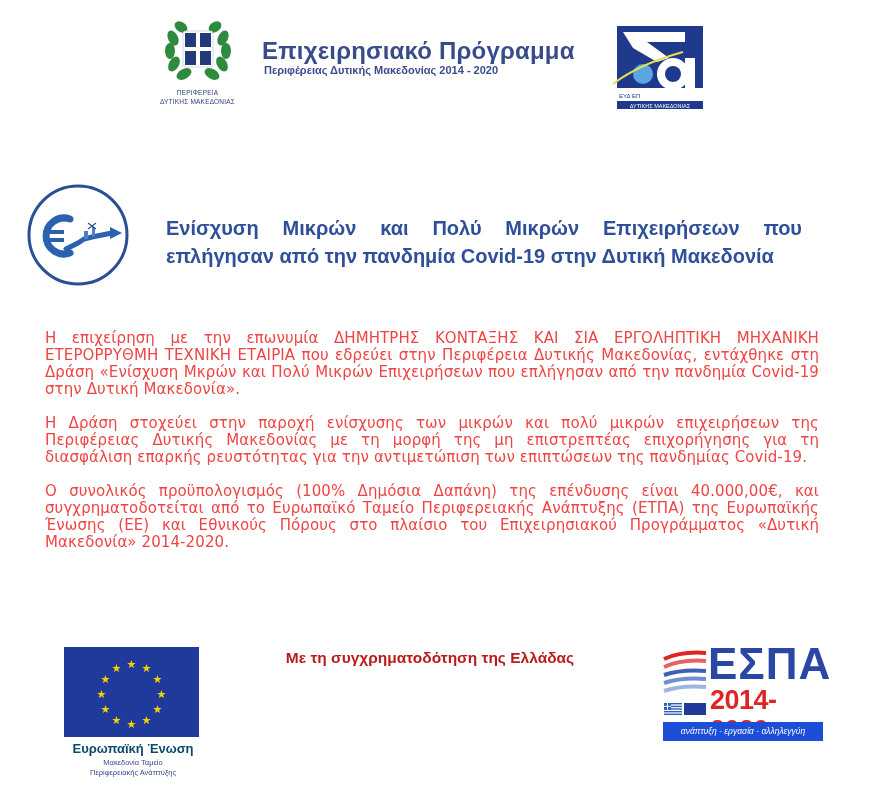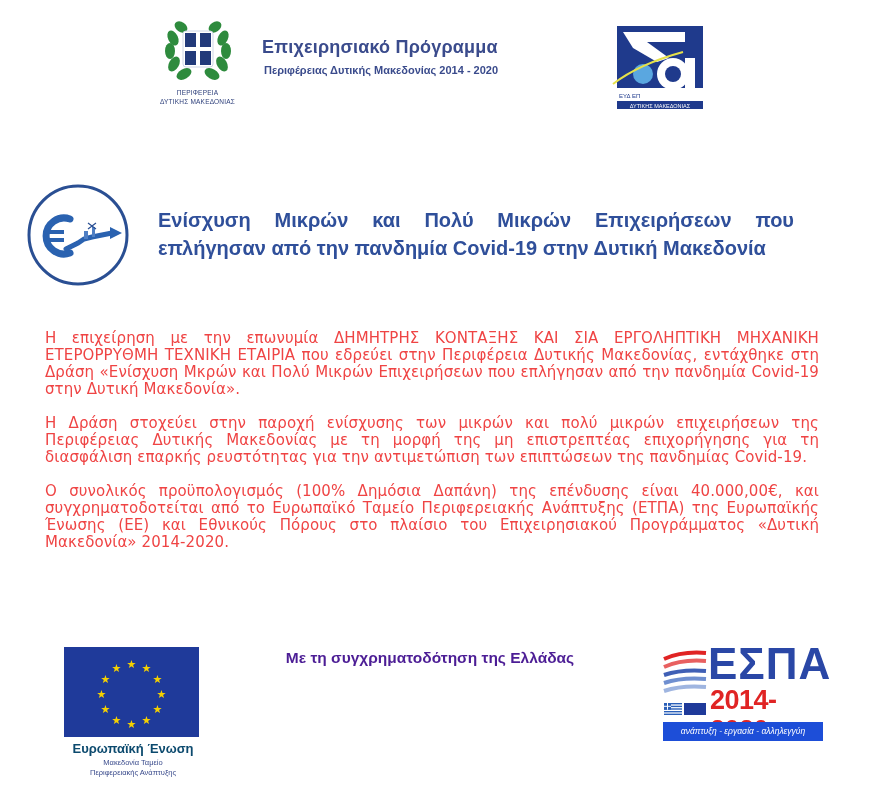--- a/index.html
+++ b/index.html
@@ -4,40 +4,40 @@
 <style>
   html, body { margin: 0; padding: 0; background: #ffffff; }
   body { width: 870px; height: 796px; position: relative; overflow: hidden; font-family: "DejaVu Sans", sans-serif; }
 
   
   .header { position: absolute; left: 0; top: 0; width: 870px; height: 125px; }
   .coa { position: absolute; left: 150px; top: 18px; width: 115px; height: 95px; }
   .coa-wreath { position: absolute; left: 14px; top: 0; width: 68px; height: 64px; }
   .coa-caption { position: absolute; left: -10px; top: 70px; width: 115px; text-align: center; font-family: "Liberation Sans", sans-serif; font-size: 6.5px; line-height: 9px; color: #2c3e7a; letter-spacing: 0.2px; }
 
-  .op-title { position: absolute; left: 262px; top: 37px; width: 330px; font-family: "Liberation Sans", sans-serif; font-weight: bold; font-size: 18px; color: #3a4b8c; letter-spacing: 0.2px; white-space: nowrap; }
+  .op-title { position: absolute; left: 262px; top: 37px; width: 330px; font-family: "Liberation Sans", sans-serif; font-weight: bold; font-size: 24px; color: #3a4b8c; letter-spacing: 0.2px; white-space: nowrap; }
   .op-sub { position: absolute; left: 264px; top: 64px; width: 330px; font-family: "Liberation Sans", sans-serif; font-weight: bold; font-size: 11px; color: #3a4b8c; white-space: nowrap; }
 
   .eyd-logo { position: absolute; left: 609px; top: 22px; width: 100px; height: 88px; }
 
   
   .action-icon { position: absolute; left: 26px; top: 183px; width: 104px; height: 104px; }
-  .main-title { position: absolute; left: 150px; top: 198px; width: 636px; font-family: "Liberation Sans", sans-serif; font-weight: bold; font-size: 20px; line-height: 28px; color: #2f4f9a; text-align: justify; text-align-last: left; margin: 8px; }
+  .main-title { position: absolute; left: 150px; top: 198px; width: 636px; font-family: "Liberation Sans", sans-serif; font-weight: bold; font-size: 20px; line-height: 28px; color: #2f4f9a; text-align: justify; text-align-last: left; margin: 16px; }
 
   
   .body-text { position: absolute; left: 45px; top: 330px; width: 774px; font-family: "DejaVu Sans", sans-serif; font-size: 15px; line-height: 17px; color: #ef4444; }
   .body-text p { margin: 0 0 17px 0; text-align: justify; letter-spacing: 0.1px; }
 
   
   .eu { position: absolute; left: 58px; top: 645px; width: 150px; height: 140px; }
   .eu-flag { position: absolute; left: 6px; top: 2px; width: 135px; height: 90px; background: #1f3a9a; }
   .eu-name { position: absolute; left: 0; top: 96px; width: 150px; text-align: center; font-family: "Liberation Sans", sans-serif; font-weight: bold; font-size: 13px; color: #0c4a6e; }
   .eu-fund { position: absolute; left: 0; top: 113px; width: 150px; text-align: center; font-family: "Liberation Sans", sans-serif; font-size: 7.5px; line-height: 10px; color: #3a4b8c; }
 
-  .cofund { position: absolute; left: 230px; top: 644px; width: 400px; text-align: center; font-family: "Liberation Sans", sans-serif; font-weight: bold; font-size: 15.5px; line-height: 27px; color: #4c1d95; }
+  .cofund { position: absolute; left: 230px; top: 644px; width: 400px; text-align: center; font-family: "Liberation Sans", sans-serif; font-weight: bold; font-size: 15.5px; line-height: 27px; color: #b91c1c; }
 
   .espa { position: absolute; left: 660px; top: 645px; width: 170px; height: 100px; }
   .espa-word { position: absolute; left: 48px; top: -6px; font-family: "Liberation Sans", sans-serif; font-weight: bold; font-size: 44px; color: #2a47a6; letter-spacing: 1px; line-height: 50px; }
   .espa-years { position: absolute; left: 50px; top: 40px; font-family: "Liberation Sans", sans-serif; font-weight: bold; font-size: 27px; color: #e02424; letter-spacing: -0.5px; line-height: 30px; }
   .espa-bar { position: absolute; left: 3px; top: 77px; width: 160px; height: 19px; background: #1d4ed8; color: #ffffff; font-family: "Liberation Sans", sans-serif; font-size: 8.5px; line-height: 19px; text-align: center; font-style: italic; }
   .espa-waves { position: absolute; left: 2px; top: 4px; width: 46px; height: 46px; }
   .gr-flag { position: absolute; left: 4px; top: 58px; width: 18px; height: 12px; }
   .eu-mini { position: absolute; left: 24px; top: 58px; width: 22px; height: 12px; background: #1f3a9a; }
 </style>
 </head>

